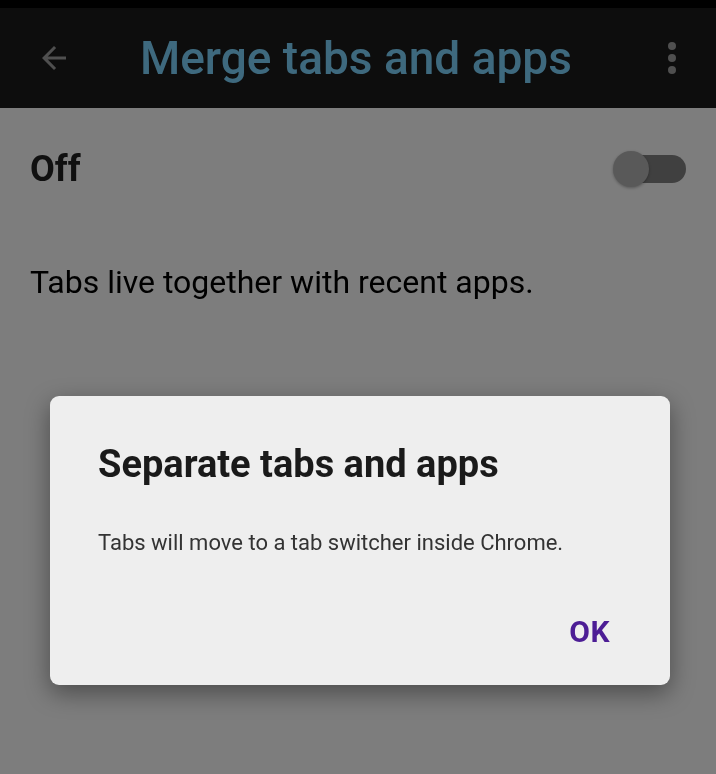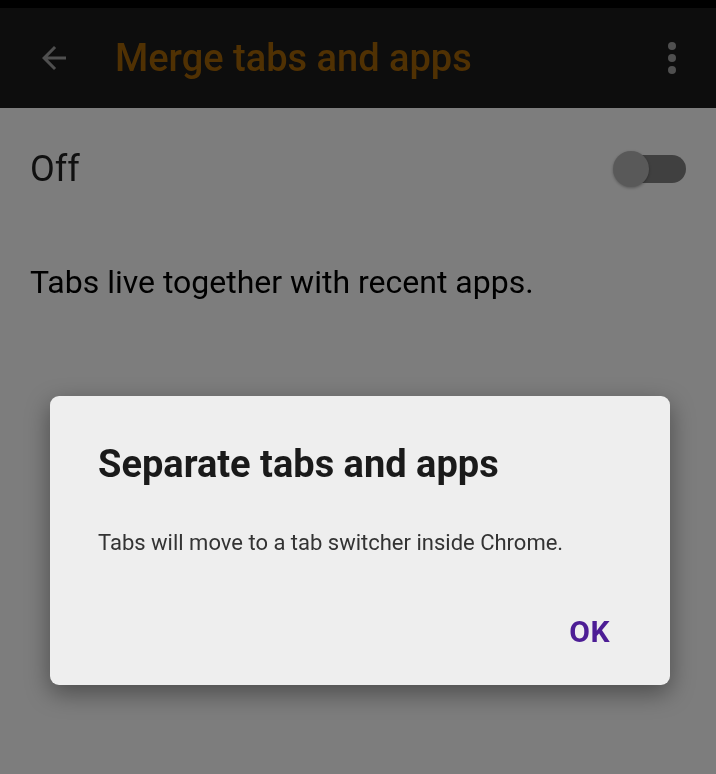--- a/index.html
+++ b/index.html
@@ -33,24 +33,24 @@
       align-items: center;
       justify-content: center;
       cursor: pointer;
     }
     .back-arrow svg {
       width: 36px;
       height: 36px;
       fill: #9e9e9e;
     }
     .app-title {
-      color: #a16207;
-      font-size: 38px;
+      color: #7dd3fc;
+      font-size: 46px;
       font-weight: 500;
-      margin-left: 37px;
+      margin-left: 62px;
       flex: 1;
     }
     .overflow-menu {
       width: 48px;
       height: 48px;
       display: flex;
       align-items: center;
       justify-content: center;
       cursor: pointer;
     }
@@ -65,21 +65,21 @@
     }
     .setting-row {
       display: flex;
       align-items: center;
       justify-content: space-between;
       margin-bottom: 70px;
     }
     .setting-label {
       font-size: 36px;
       color: #212121;
-      font-weight: 400;
+      font-weight: 700;
     }
     .toggle {
       position: relative;
       width: 70px;
       height: 28px;
       background: #808080;
       border-radius: 14px;
       cursor: pointer;
     }
     .toggle-thumb {

